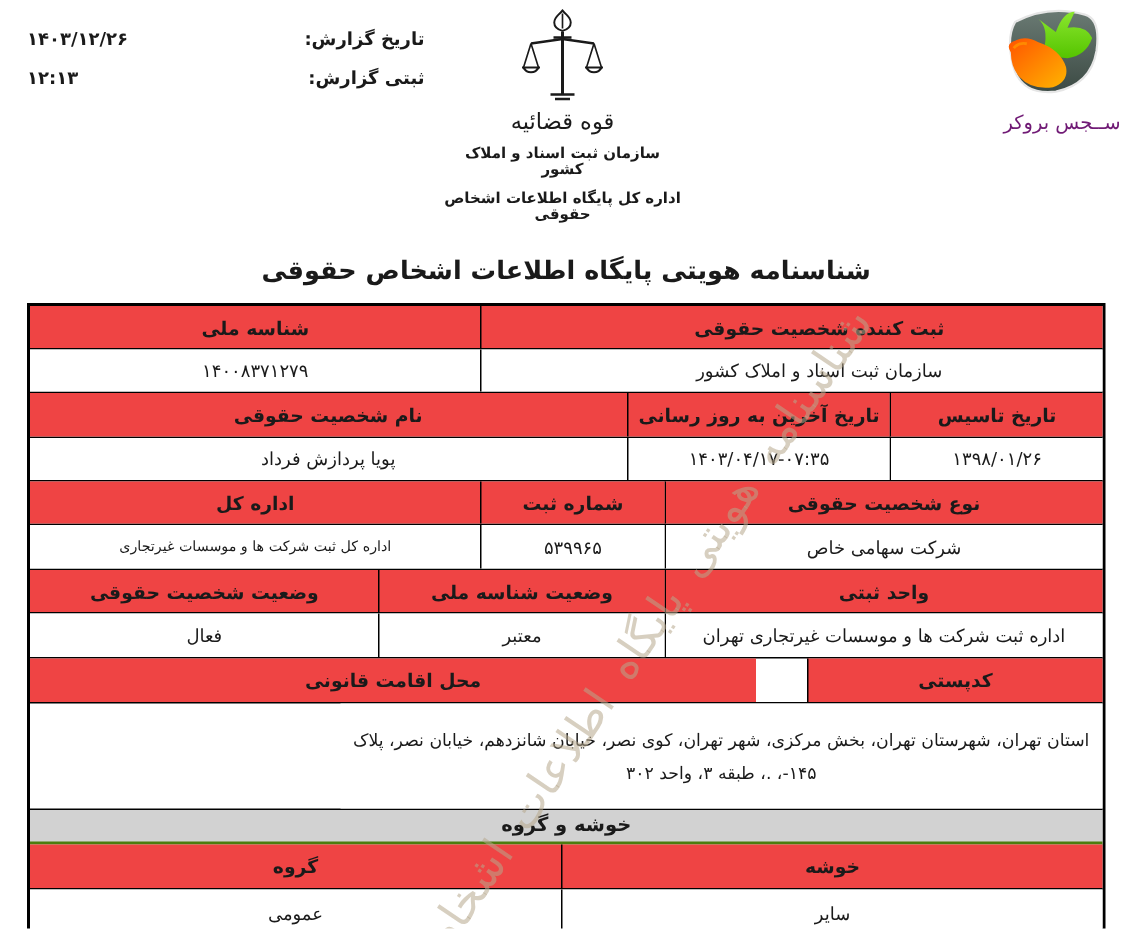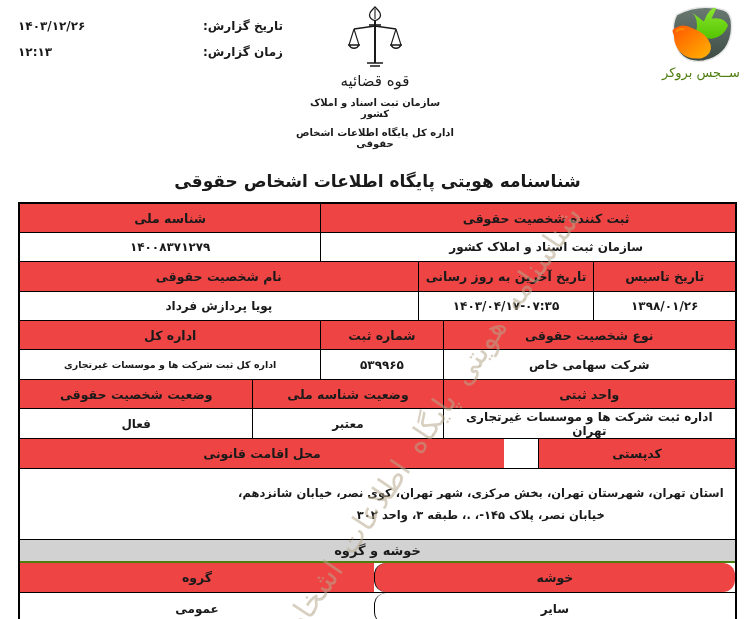--- a/index.html
+++ b/index.html
@@ -31,41 +31,41 @@
   .gov-logo svg { display:block; margin:0 auto; }
   .gov-authority   { font-size:15px;  font-weight:normal; margin-top:1px; }
   .gov-org         { font-size:10px; font-weight:bold; margin-top:7px; }
   .gov-dept        { font-size:10px; font-weight:bold; margin-top:8px; }
 
   .broker-logo {
     position:absolute; right:8px; top:3px; width:92px;
     text-align:center;
   }
   .broker-logo svg { display:block; margin:0 auto; }
-  .broker-caption { font-size:13px; color:#4d7c0f; margin-top:2px; }
+  .broker-caption { font-size:13px; color:#701a75; margin-top:12px;text-align:right; }
 
   
   .doc-title {
     position:absolute; top:171px; left:0; width:100%;
     text-align:center; font-size:17px; font-weight:bold;
   }
 
   
   .id-table {
     position:absolute; left:18px; top:202px; width:719px;
     border:2px solid #000;
     direction:rtl;
     background:#fff;
   }
   .trow { display:flex; width:100%; border-bottom:1px solid #000; }
   .trow:last-child { border-bottom:none; }
   .cell {
     display:flex; align-items:center; justify-content:center;
     border-left:1px solid #000;
-    padding:1px 4px; text-align:center;font-weight:bold;
+    padding:1px 4px; text-align:center;
   }
   .cell:last-child { border-left:none; }
   .cell.head { background:#ef4444; font-weight:bold; font-size:12.5px; height:28px; }
   .cell.val  { background:#ffffff; font-size:12px; height:28px; }
   .hrow-tall .cell { height:29px; }
   .vrow-address .cell { height:70px; }
   .vrow-address .cell.address-text { font-size:11.5px; line-height:1.95; padding:2px 5px; }
   .vrow-last .cell { height:31px; }
   .small-val { font-size:9.5px !important; }
   .section-bar {
@@ -75,21 +75,21 @@
     border-bottom:2px solid #4d7c0f;
   }
   .num-ltr { direction:ltr; unicode-bidi:embed; }
 
   
   .g0 .c0{width:58%;padding-left:40px;}   .g0 .c1{width:42%;}
   .g1 .c0{width:19.8%;} .g1 .c1{width:24.6%;} .g1 .c2{width:55.6%;}
   .g2 .c0{width:40.9%;} .g2 .c1{width:17.1%;} .g2 .c2{width:42%;}
   .g3 .c0{width:40.9%;} .g3 .c1{width:26.6%;} .g3 .c2{width:32.5%;}
   .g4 .c0{width:28.9%;margin-left:34px;} .g4 .c1{width:71.1%;}
-  .g5 .c0{width:50.5%;border-radius:12px;} .g5 .c1{width:49.5%;}
+  .g5 .c0{width:50.5%;} .g5 .c1{width:49.5%;}
 
   
   .watermark {
     position:absolute; left:130px; top:428px; width:570px;
     transform:rotate(-56deg);
     transform-origin:center center;
     font-size:30px; letter-spacing:2px; word-spacing:6px;
     color:rgba(182,168,140,0.55);
     white-space:nowrap; text-align:center;
     pointer-events:none; z-index:9; direction:rtl;
@@ -98,21 +98,21 @@
 </head>
 <body>
 
 <div class="report-info">
   <div class="line">
     <span class="val">۱۴۰۳/۱۲/۲۶</span>
     <span class="lbl">تاریخ گزارش:</span>
   </div>
   <div class="line">
     <span class="val">۱۲:۱۳</span>
-    <span class="lbl">زمان گزارش:</span>
+    <span class="lbl">ثبتی گزارش:</span>
   </div>
 </div>
 
 <div class="gov-logo">
   <span>
     <svg width="54" height="66" viewBox="0 0 54 66" fill="none" stroke="#1a1a1a" stroke-width="1.6">
 
       <path d="M27 2 c-3.5 4 -5.5 4.5 -5.5 8 c0 3 2.5 4.8 5.5 5.6 c3 -0.8 5.5 -2.6 5.5 -5.6 c0 -3.5 -2 -4 -5.5 -8 Z" stroke-width="1.3"></path>
       <path d="M27 4 v10" stroke-width="1.1"></path>
 

